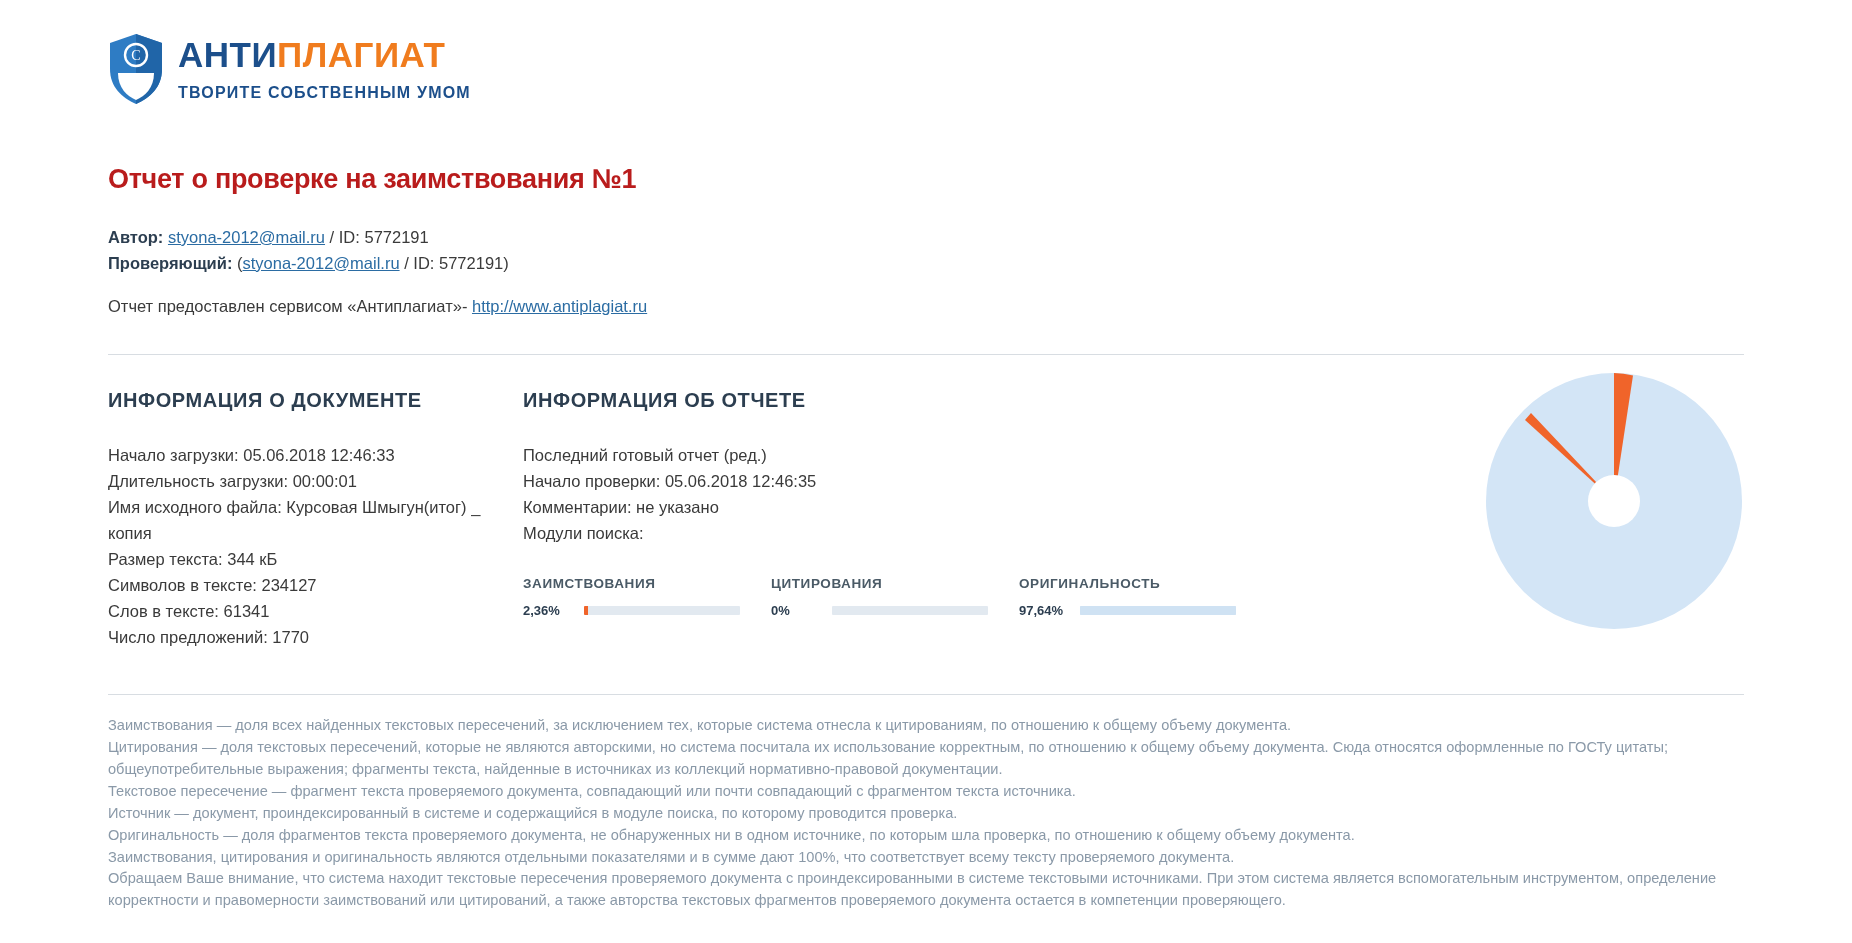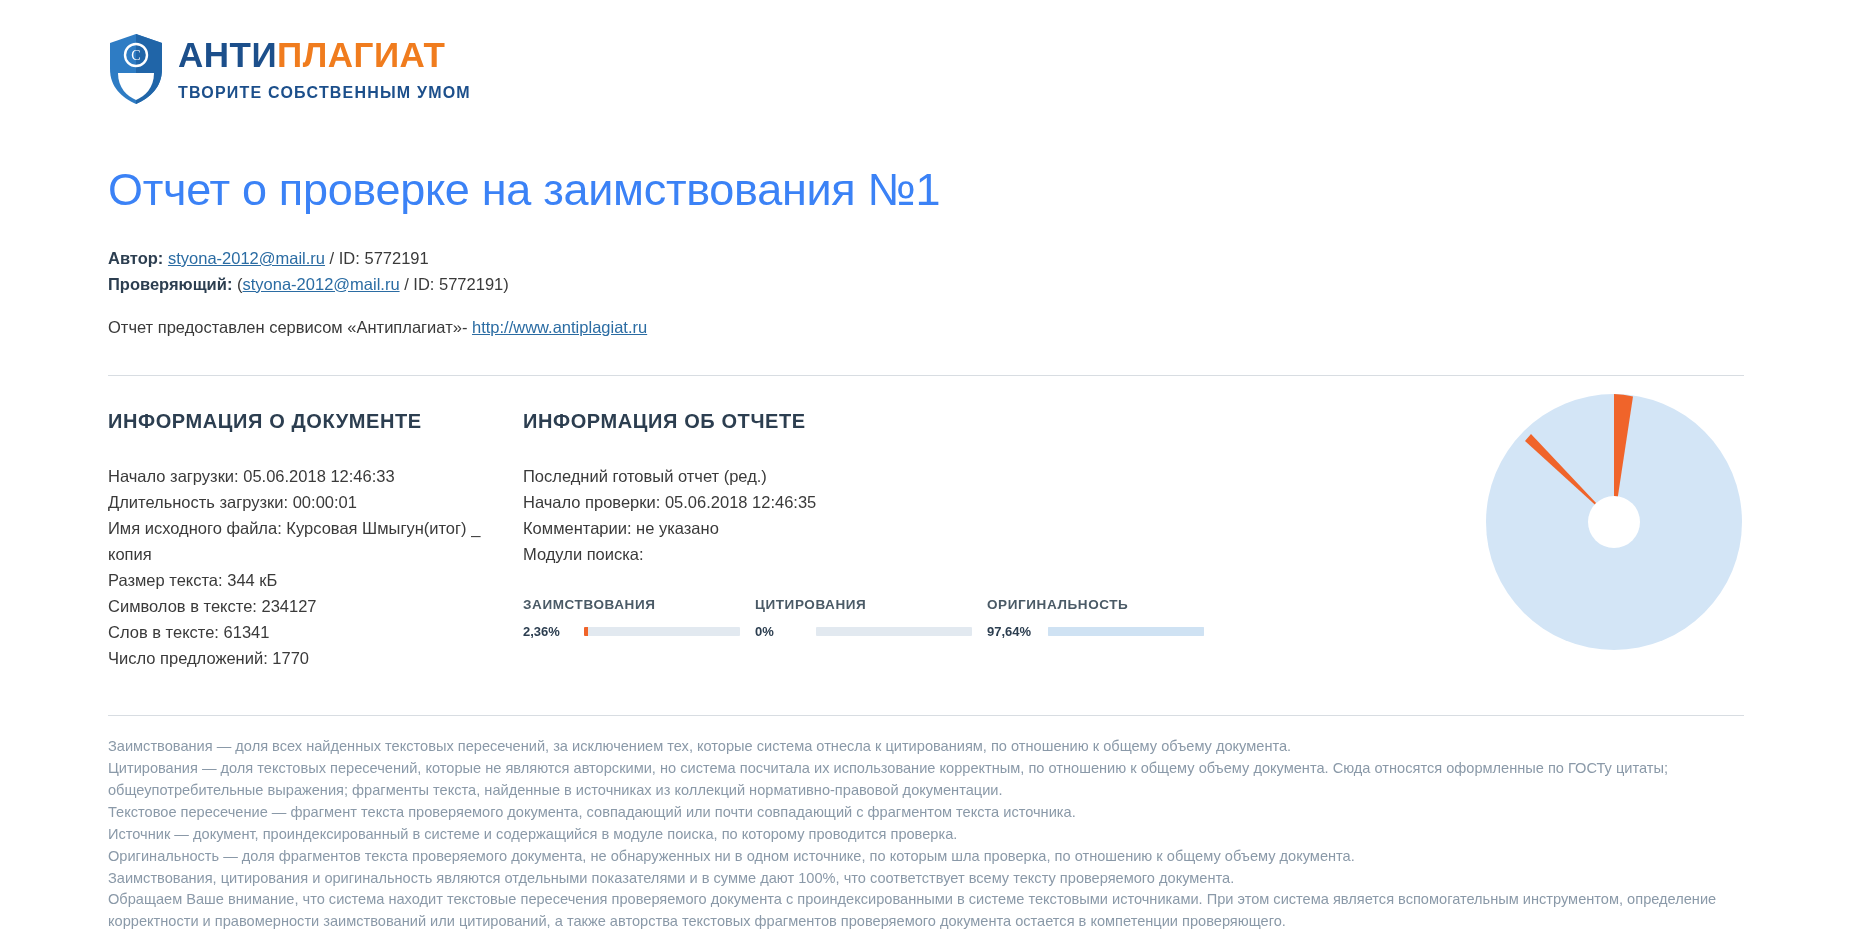--- a/index.html
+++ b/index.html
@@ -53,23 +53,23 @@
   .logo-sub {
     font-size: 16px;
     color: #1c4f8b;
     letter-spacing: 1.2px;
     margin-top: 12px;
     font-weight: bold;
   }
 
   
   h1.report-title {
-    font-size: 45px;
-    font-weight: normal;
-    color: #3b82f6;
+    font-size: 27px;
+    font-weight: bold;
+    color: #b91c1c;
     margin: 56px 0 0 0;
     letter-spacing: -0.3px;
   }
 
   
   .meta {
     margin-top: 30px;
     font-size: 16.5px;
     line-height: 1.55;
     color: #3a3a3a;
@@ -109,21 +109,21 @@
     font-size: 16.5px;
     line-height: 1.58;
     color: #3a3a3a;
   }
   .kv div { white-space: normal; }
 
   
   .stats {
     display: flex;
     margin-top: 30px;
-    gap: 0;
+    gap: 16px;
   }
   .stat { width: 232px; flex: 0 0 232px; }
   .stat-head {
     font-size: 13.5px;
     font-weight: bold;
     color: #4a5a66;
     letter-spacing: 0.6px;
     margin-bottom: 12px;
   }
   .stat-row {

